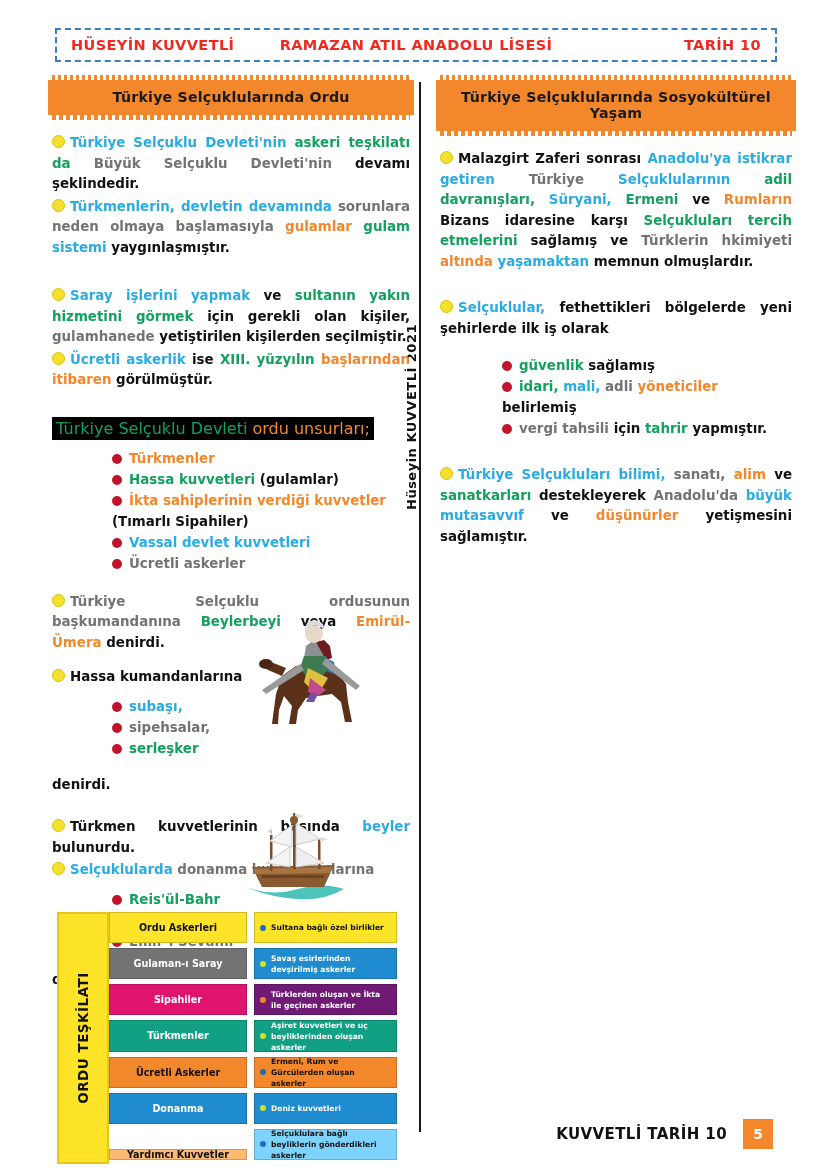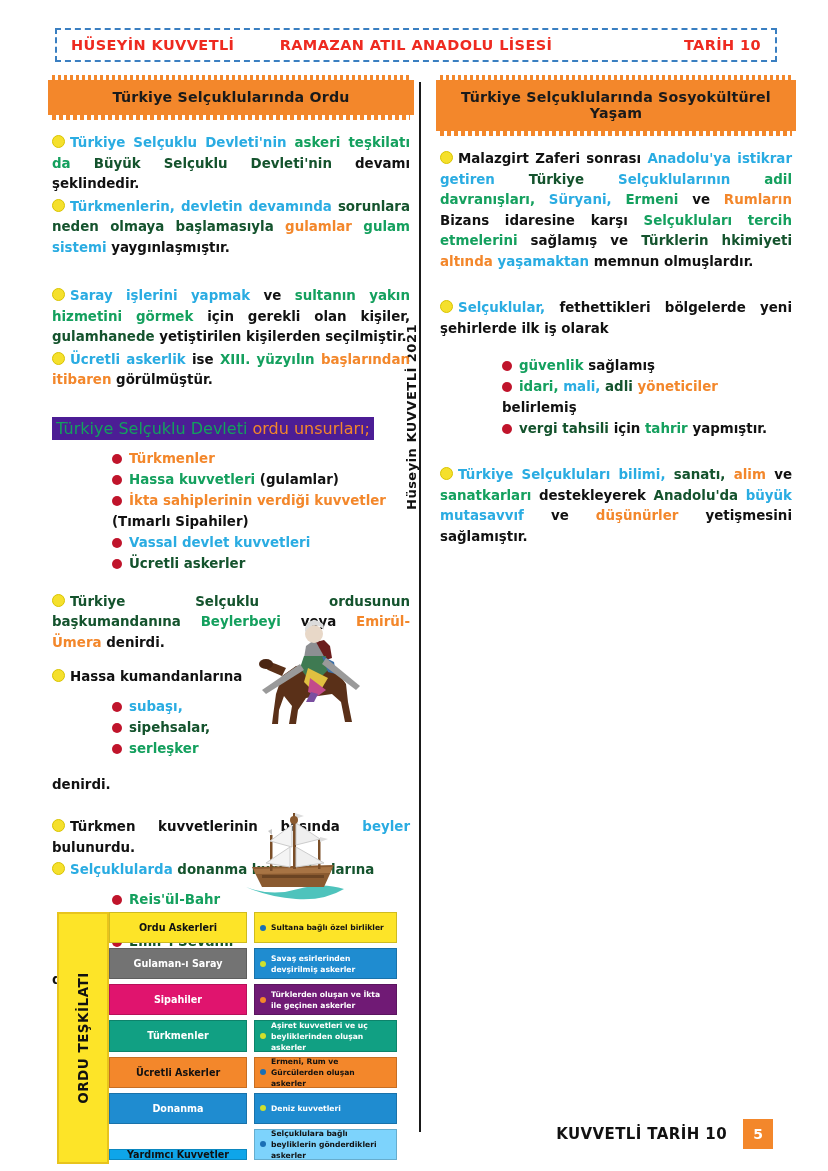--- a/index.html
+++ b/index.html
@@ -39,29 +39,29 @@
 
   
   .para{font-size:13.4px;line-height:20.5px;color:#111;margin:0;text-align:justify;
     font-weight:700;}
   .p-tight{margin-top:2px;}
   .bullet-sun{display:inline-block;width:11px;height:11px;border-radius:50%;background:#f5e02c;
     border:1.4px solid #d9c400;margin-right:5px;vertical-align:-1px;}
   .bullet-red{display:inline-block;width:10px;height:10px;border-radius:50%;background:#c0142b;
     margin-right:7px;vertical-align:-1px;}
 
-  .hl{background:#4c1d95;padding:2px 4px;display:inline-block;}
+  .hl{background:#000000;padding:2px 4px;display:inline-block;}
 
   ul.reds{list-style:none;margin:8px 0 0 0;padding:0 0 0 60px;}
   ul.reds li{font-size:13.4px;line-height:21px;font-weight:700;color:#111;}
   ul.reds.narrow{padding-left:60px;}
   ul.reds.rcol{padding-left:62px;margin-top:16px;}
 
   
-  .c-blue{color:#2aace2;} .c-pink{color:#14532d;} .c-green{color:#14a05e;}
+  .c-blue{color:#2aace2;} .c-pink{color:#737373;} .c-green{color:#14a05e;}
   .c-org{color:#f3872b;} .c-black{color:#111;}
 
   
   .ill-knight{position:absolute;left:248px;top:598px;width:118px;height:140px;}
   .ill-ship{position:absolute;left:240px;top:805px;width:110px;height:100px;}
 
   
   .diagram{position:absolute;left:57px;top:912px;width:340px;height:248px;}
   .dg-spine{position:absolute;left:0;top:0;width:48px;height:248px;background:#fde428;
     border:2px solid #e8c41d;}
@@ -287,21 +287,21 @@
           </div>
         </div>
         <div class="dg-row" style="top: 180.714px; height: 31.1429px;">
           <div class="dg-left" style="background: rgb(31, 140, 208); color: rgb(255, 255, 255); border: 1.5px solid rgba(0, 0, 0, 0.18);">Donanma</div>
           <div class="dg-right" style="background: rgb(31, 140, 208); color: rgb(255, 255, 255); border: 1.5px solid rgba(0, 0, 0, 0.18);">
             <span style="display: inline-block; width: 6px; height: 6px; border-radius: 50%; margin-right: 5px; flex: 0 0 auto; background: rgb(207, 224, 44);"></span>
             <span class="dt">Deniz kuvvetleri</span>
           </div>
         </div>
         <div class="dg-row" style="top: 216.857px; height: 31.1429px;">
-          <div class="dg-left" style="background: #0ea5e9; color: rgb(17, 17, 17); border: 1.5px solid rgba(0, 0, 0, 0.18); margin-top: 20px;">Yardımcı Kuvvetler</div>
+          <div class="dg-left" style="background: #fdba74; color: rgb(17, 17, 17); border: 1.5px solid rgba(0, 0, 0, 0.18); margin-top: 20px;">Yardımcı Kuvvetler</div>
           <div class="dg-right" style="background: #7dd3fc; color: rgb(17, 17, 17); border: 1.5px solid rgba(0, 0, 0, 0.18);">
             <span style="display: inline-block; width: 6px; height: 6px; border-radius: 50%; margin-right: 5px; flex: 0 0 auto; background: rgb(26, 111, 181);"></span>
             <span class="dt">Selçuklulara bağlı beyliklerin gönderdikleri askerler</span>
           </div>
         </div>
       </div>
   </div>
 
   <div class="footer">
     <span class="footer-txt">KUVVETLİ TARİH 10</span>

